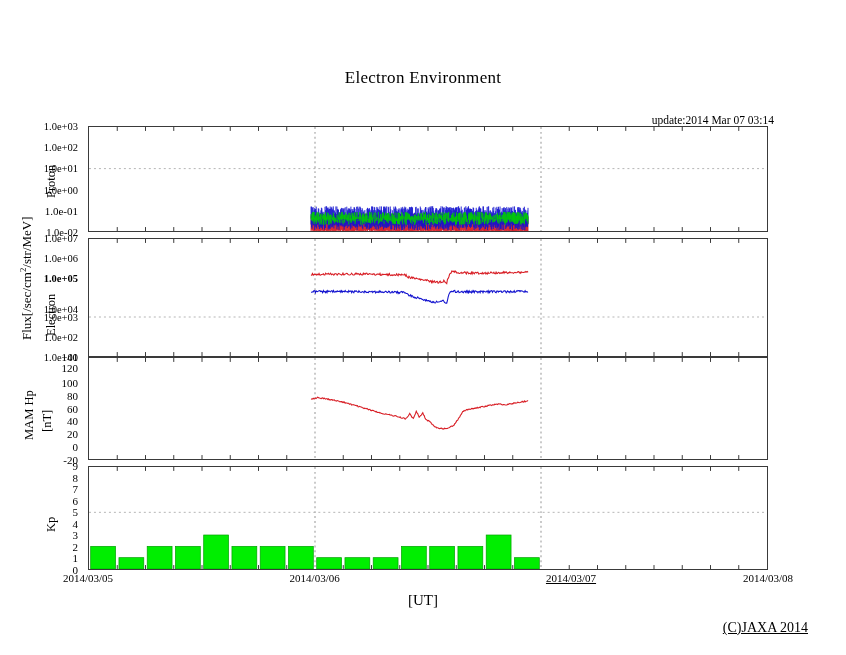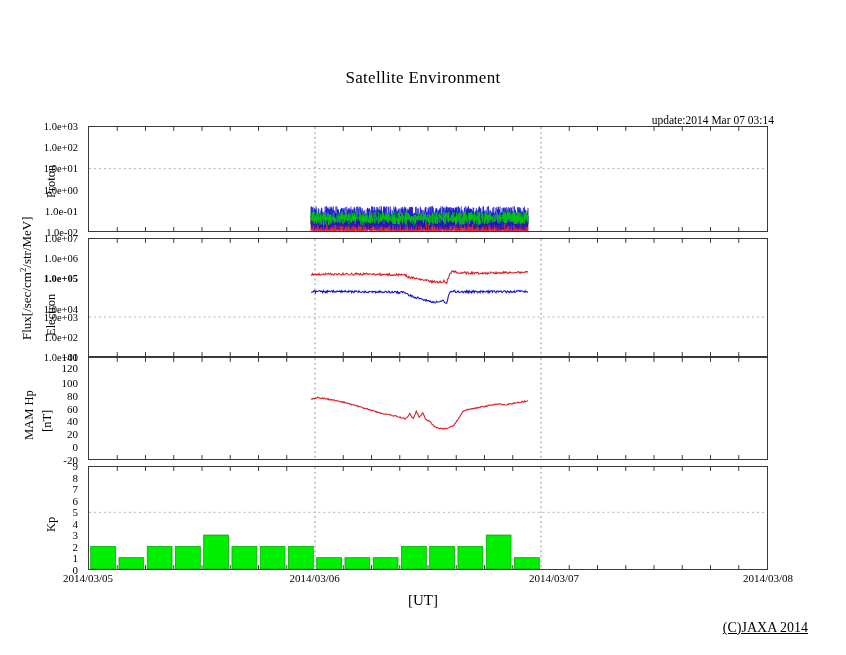--- a/index.html
+++ b/index.html
@@ -63,21 +63,21 @@
     transform:rotate(-90deg);white-space:nowrap;font-size:13px;
   }
   .rot-sm{font-size:12.5px;}
   sup{font-size:.68em;vertical-align:super;}
 </style>
 </head>
 <body>
 
 <div id="root">
 
-  <div class="abs" id="title">Satellite Environment</div>
+  <div class="abs" id="title">Electron Environment</div>
   <div class="abs" id="update-stamp">update:2014 Mar 07 03:14</div>
 
   <div id="ylabels-proton">
       <div class="ytick ytickbox ytick-num" style="top: 126px; font-size: 10.5px; padding-right: 6px; box-sizing: border-box;">1.0e+03</div>
       <div class="ytick ytickbox ytick-num" style="top: 147.2px; font-size: 10.5px; padding-right: 6px; box-sizing: border-box;">1.0e+02</div>
       <div class="tickmark" style="top: 147.2px;"></div>
       <div class="ytick ytickbox ytick-num" style="top: 168.4px; font-size: 10.5px; padding-right: 6px; box-sizing: border-box;">1.0e+01</div>
       <div class="tickmark" style="top: 168.4px;"></div>
       <div class="ytick ytickbox ytick-num" style="top: 189.6px; font-size: 10.5px; padding-right: 6px; box-sizing: border-box;">1.0e+00</div>
       <div class="tickmark" style="top: 189.6px;"></div>
@@ -1627,19 +1627,19 @@
         <rect x="341.70" y="80.89" width="24.93" height="23.11" fill="#00ee00" stroke="#00a000" stroke-width="0.7"></rect>
         <rect x="370.03" y="80.89" width="24.93" height="23.11" fill="#00ee00" stroke="#00a000" stroke-width="0.7"></rect>
         <rect x="398.37" y="69.33" width="24.93" height="34.67" fill="#00ee00" stroke="#00a000" stroke-width="0.7"></rect>
         <rect x="426.70" y="92.44" width="24.93" height="11.56" fill="#00ee00" stroke="#00a000" stroke-width="0.7"></rect>
       </svg>
   </div>
 
   <div id="xlabels">
       <div class="xtick" style="left: 88px;">2014/03/05</div>
       <div class="xtick" style="left: 314.667px;">2014/03/06</div>
-      <div class="xtick" style="left: 554px;">2014/03/07</div>
+      <div class="xtick" style="left: 571px; text-decoration: underline;">2014/03/07</div>
       <div class="xtick" style="left: 768px;">2014/03/08</div>
     </div>
 
   <div class="abs" id="xaxis-title">[UT]</div>
   <div class="abs" id="copyright">(C)JAXA 2014</div>
 </div>
 
 </body></html>

